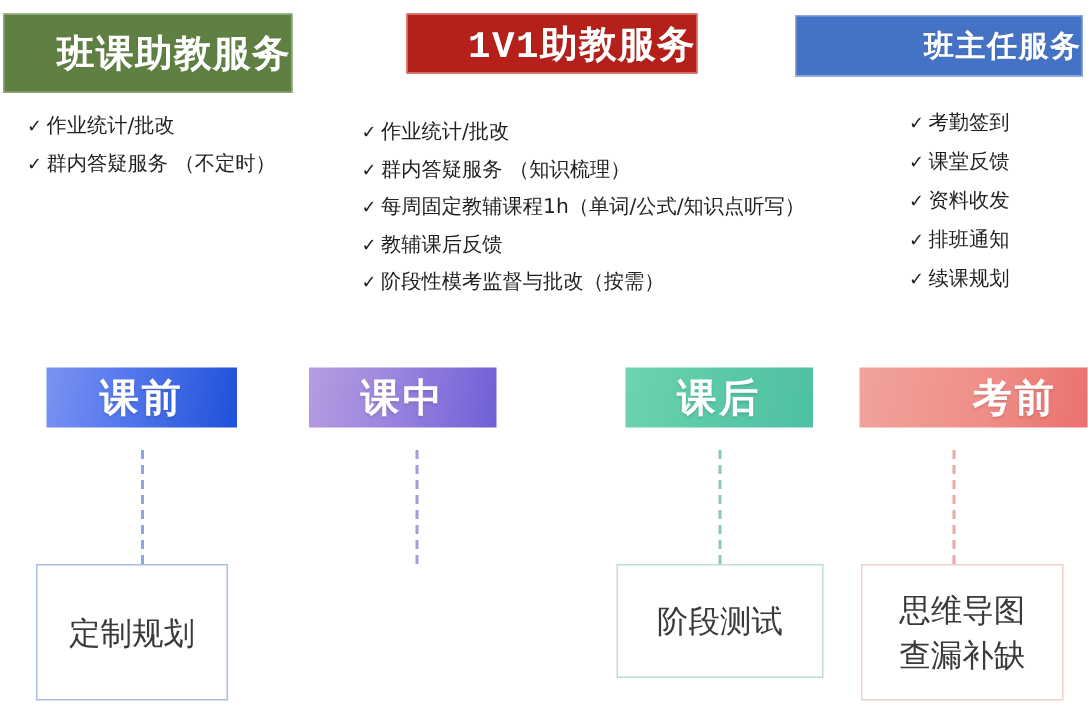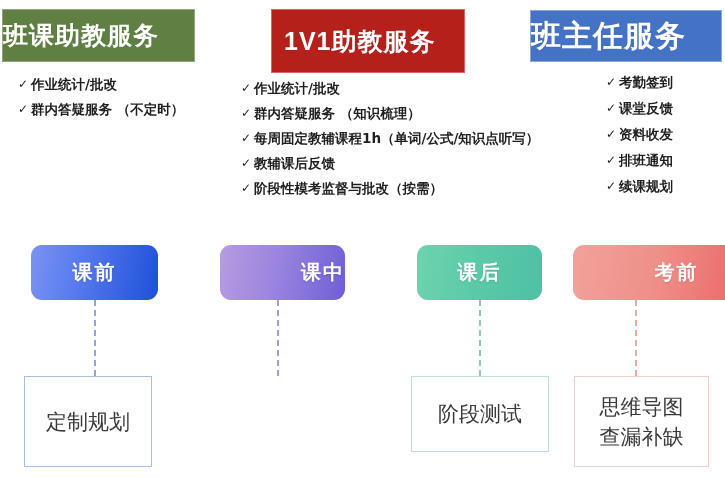--- a/index.html
+++ b/index.html
@@ -5,57 +5,57 @@
   html,body{margin:0;padding:0;}
   body{
     width:725px;height:477px;background:#ffffff;
     font-family:"Liberation Sans","DejaVu Sans",sans-serif;
     overflow:hidden;position:relative;
   }
   .stage{position:absolute;left:0;top:0;width:725px;height:477px;}
 
   
   .banner{
-    position:absolute;display:flex;align-items:center;justify-content:flex-start;
+    position:absolute;display:flex;align-items:center;justify-content:flex-end;
     color:#ffffff;font-weight:bold;letter-spacing:1px;
     text-shadow:0 0 1px rgba(0,0,0,.15);
     box-sizing:border-box;
+    font-family:Liberation Mono, monospace;
   }
   #banner-green{left:2px;top:9px;width:193px;height:53px;background:#5f8042;border:1px solid #8fa87a;font-size:25px;}
-  #banner-red{left:271px;top:9px;width:194px;height:64px;background:#b5201a;border:1px solid #d36b66;font-size:25px;padding-left:12px;}
-  #banner-blue{left:530px;top:10px;width:192px;height:52px;background:#4472c4;border:1px solid #8aa8dd;font-size:30px;}
+  #banner-red{left:271px;top:9px;width:194px;height:40px;background:#b5201a;border:1px solid #d36b66;font-size:25px;padding-left:12px;}
+  #banner-blue{left:530px;top:10px;width:192px;height:41px;background:#4472c4;border:1px solid #8aa8dd;font-size:20px;}
 
   
   .checklist{position:absolute;}
   .check-row{display:flex;align-items:flex-start;margin-bottom:8px;}
   .check-mark{
     width:13px;flex:0 0 13px;color:#1a1a1a;font-size:12px;line-height:17px;
     font-family:"DejaVu Sans",sans-serif;
   }
   .check-text{
     color:#1f1f1f;font-size:13.5px;line-height:17px;white-space:nowrap;
-    font-weight:bold;
+    font-weight:normal;
     font-family:"DejaVu Sans","Liberation Sans",sans-serif;
   }
   #list-left{left:18px;top:76px;}
   #list-mid{left:241px;top:80px;}
   #list-mid .check-row{margin-bottom:8px;}
   #list-right{left:606px;top:74px;}
   #list-right .check-row{margin-bottom:9px;}
 
   
   .chip{
-    position:absolute;height:55px;display:flex;align-items:center;justify-content:center;
-    color:#ffffff;font-weight:bold;font-size:20px;letter-spacing:2px;
+    position:absolute;height:40px;display:flex;align-items:center;justify-content:center;
+    color:#ffffff;font-weight:bold;font-size:26px;letter-spacing:2px;
     text-shadow:0 1px 2px rgba(0,0,0,.12);
     font-family:"DejaVu Sans","Liberation Sans",sans-serif;
-    border-radius:11px;
   }
   #chip-1{left:31px;top:245px;width:127px;background:linear-gradient(100deg,#7b93f2 0%,#5a7cee 35%,#1f50da 100%);}
-  #chip-2{left:220px;top:245px;width:125px;background:linear-gradient(100deg,#b79ce0 0%,#9a84df 45%,#6f5fd6 100%);justify-content:flex-end;}
+  #chip-2{left:206px;top:245px;width:125px;background:linear-gradient(100deg,#b79ce0 0%,#9a84df 45%,#6f5fd6 100%);}
   #chip-3{left:417px;top:245px;width:125px;background:linear-gradient(100deg,#6fd3ae 0%,#5ac9a8 50%,#4ec0a4 100%);font-family:Liberation Mono, monospace;}
   #chip-4{left:573px;top:245px;width:125px;background:linear-gradient(100deg,#f0a39b 0%,#ef8f88 50%,#ea6a68 100%);padding-left:41px;}
 
   
   .connector{position:absolute;width:0;border-left-width:2px;border-left-style:dashed;}
   #conn-1{left:94px;top:300px;height:76px;border-color:#8aa8dd;}
   #conn-2{left:277px;top:300px;height:76px;border-color:#a99ad6;}
   #conn-3{left:479px;top:300px;height:76px;border-color:#8fc9b6;}
   #conn-4{left:635px;top:300px;height:76px;border-color:#e8a9a3;}
 

